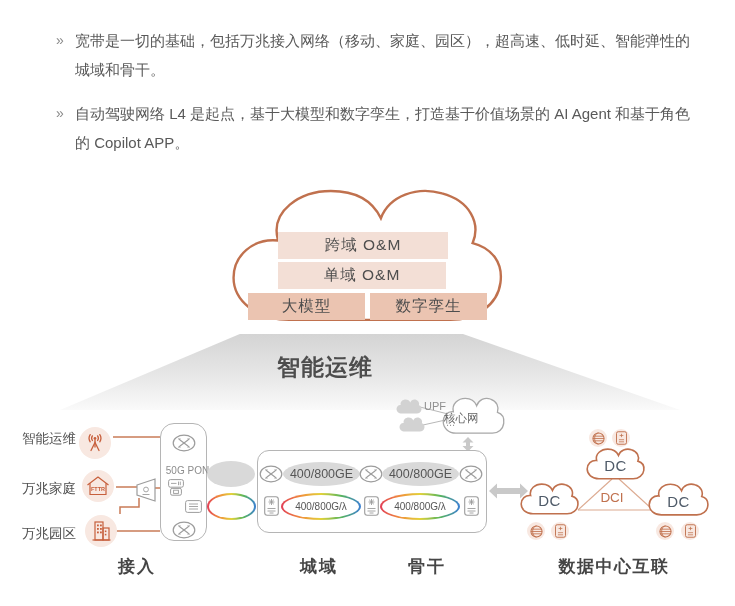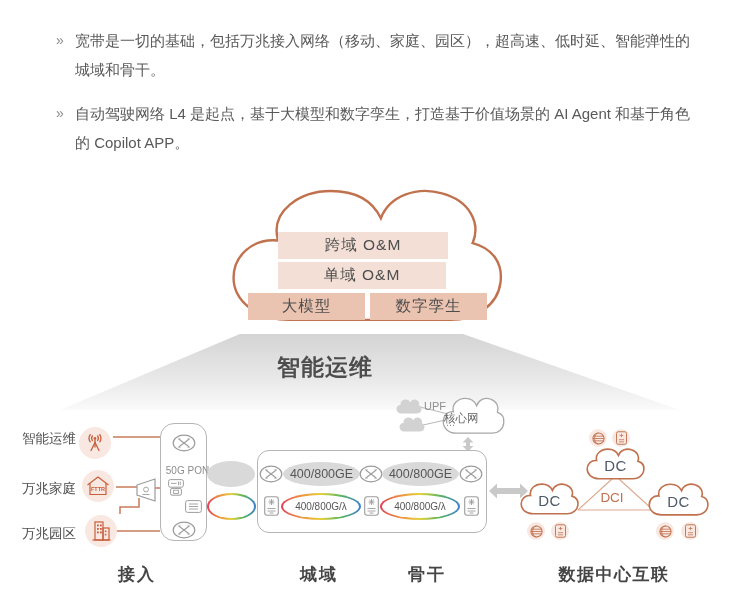--- a/index.html
+++ b/index.html
@@ -7,21 +7,21 @@
           font-family:"Liberation Sans",sans-serif;overflow:hidden;}
   .abs{position:absolute;}
   .bullet{position:absolute;left:75px;width:618px;font-size:15px;line-height:29px;color:#595959;}
   .marker{position:absolute;left:-19px;top:0;color:#8A8A8A;font-size:14px;}
   .cloudbox{position:absolute;display:flex;align-items:center;justify-content:center;
             font-size:15.5px;color:#4E4E4E;letter-spacing:1px;}
   .funnel{position:absolute;left:60px;top:334px;width:620px;height:76px;
           clip-path:polygon(29% 0,65% 0,100% 100%,0 100%);
           background:linear-gradient(180deg,#D4D4D4 0%,#E7E7E7 55%,#FAFAFA 100%);}
   .bigcap{position:absolute;font-weight:bold;color:#4D4D4D;font-size:23px;letter-spacing:1px;}
-  .cap{position:absolute;font-weight:bold;color:#454545;font-size:17px;letter-spacing:2px;text-align:center;margin-top:8px;}
+  .cap{position:absolute;font-weight:bold;color:#454545;font-size:17px;letter-spacing:2px;text-align:center;}
   .srclabel{position:absolute;font-size:13.5px;color:#4F4F4F;white-space:nowrap;}
   .pc{position:absolute;border-radius:50%;background:#F8E8E1;display:flex;align-items:center;justify-content:center;}
   .box{position:absolute;background:#fff;border:1.5px solid #B5B5B5;box-sizing:border-box;}
   .ell{position:absolute;border-radius:50%;display:flex;align-items:center;justify-content:center;box-sizing:border-box;}
   .ell-gray{background:#D9D9D9;color:#565656;font-size:12.5px;}
   .ell-rainbow{border:2px solid transparent;color:#565656;font-size:10px;
     background:linear-gradient(#fff,#fff) padding-box,
                linear-gradient(90deg,#E23E57,#F0903C,#E2D23A,#58B55C,#3B7FD4) border-box;}
   .smalltext{position:absolute;color:#8F8F8F;font-size:11px;}
   .dctext{position:absolute;text-align:center;color:#4E5A68;font-size:15px;letter-spacing:0.5px;}

